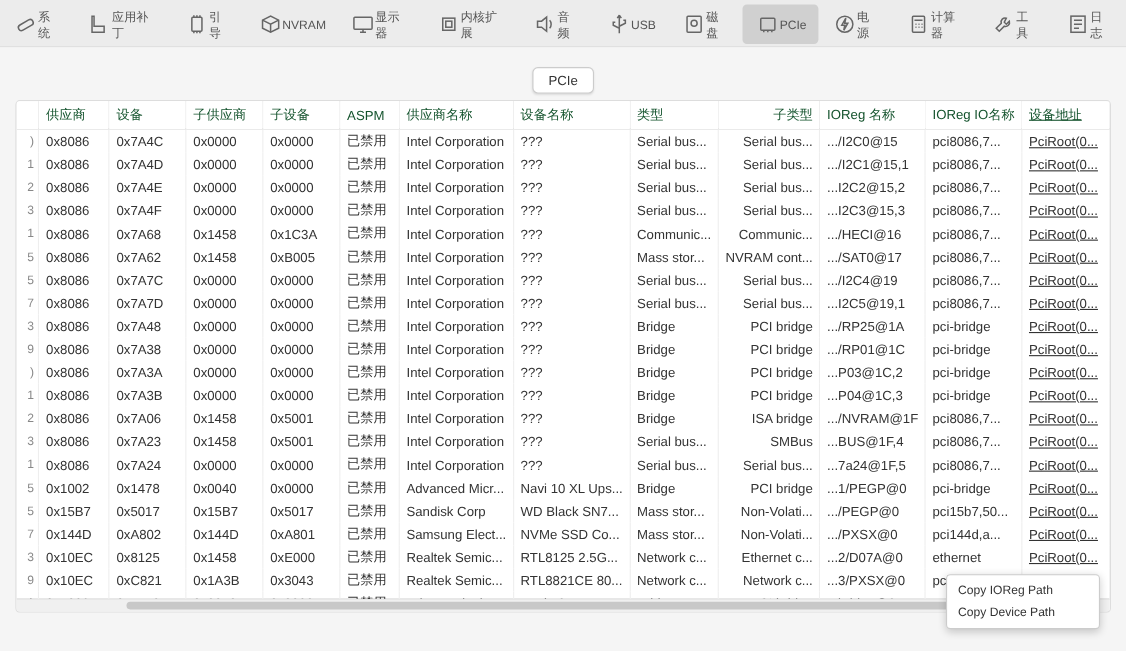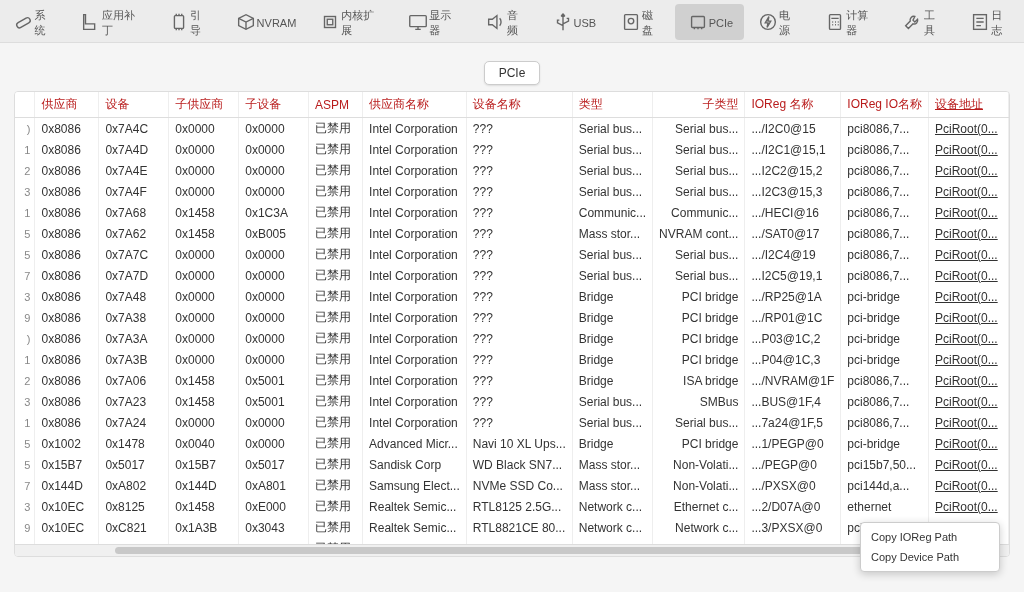--- a/index.html
+++ b/index.html
@@ -7,21 +7,21 @@
 .toolbar{display:flex;background:#ececec;padding:4px 0 2px;border-bottom:1px solid #ddd;}
 .tool{display:flex;flex-direction:row;align-items:center;padding:2px 12px;cursor:pointer;min-width:50px;}
 .tool.selected{background:#d0d0d0;border-radius:4px;}
 .tool-icon{width:24px;height:24px;display:flex;align-items:center;justify-content:center;color:#666;font-size:20px;}
 .tool-label{font-size:11px;color:#555;margin-top:2px;}
 .tab-strip{display:flex;justify-content:center;padding:18px 0 6px;background:#f5f5f5;}
 .tab{padding:4px 14px;background:#fff;border:1px solid #ccc;border-radius:5px;font-size:12px;box-shadow:0 1px 2px rgba(0,0,0,.1);}
 .panel{margin:0 14px;background:#fff;border:1px solid #ddd;border-radius:4px;overflow:hidden;}
 .table-wrap{overflow:auto;max-height:452px;}
 table{border-collapse:collapse;width:100%;font-size:12px;}
-th{background:#fff;border-bottom:1px solid #ddd;border-right:1px solid #eee;padding:4px 6px;text-align:left;font-weight:400;color:#b91c1c;position:sticky;top:0;white-space:nowrap;}
+th{background:#fff;border-bottom:1px solid #ddd;border-right:1px solid #eee;padding:4px 6px;text-align:left;font-weight:400;color:#14532d;position:sticky;top:0;white-space:nowrap;}
 td{border-right:1px solid #eee;padding:2px 6px;white-space:nowrap;overflow:hidden;text-overflow:ellipsis;color:#333;}
 td.idx{color:#888;font-size:11px;text-align:right;padding-right:4px;}
 .ctx-menu{position:absolute;right:24px;bottom:20px;background:#fff;border:1px solid #ccc;border-radius:4px;box-shadow:0 2px 8px rgba(0,0,0,.2);padding:4px 0;min-width:140px;z-index:10;}
 .ctx-item{padding:4px 10px;font-size:11px;cursor:pointer;}
 .scrollhint{height:12px;background:#f0f0f0;border-top:1px solid #ddd;display:flex;}
 .sb{flex:1;margin:2px 40px 2px 100px;background:#c8c8c8;border-radius:4px;}
 svg{width:22px;height:22px;stroke:#666;stroke-width:1.5;fill:none;}
 .col-idx{width:20px;}
 .col-a{width:64px;}
 .col-b{width:70px;}
@@ -70,34 +70,34 @@
         <svg viewBox="0 0 24 24">
           <path d="M4 8l8-4 8 4v8l-8 4-8-4z"></path>
           <path d="M4 8l8 4 8-4M12 12v8"></path>
         </svg>
       </div>
       <div class="tool-label">NVRAM</div>
     </div>
     <div class="tool">
       <div class="tool-icon">
         <svg viewBox="0 0 24 24">
+          <rect x="3" y="5" width="18" height="12" rx="1"></rect>
+          <path d="M9 20h6M12 17v3"></path>
+        </svg>
+      </div>
+      <div class="tool-label">显示器</div>
+    </div>
+    <div class="tool">
+      <div class="tool-icon">
+        <svg viewBox="0 0 24 24">
           <rect x="6" y="6" width="12" height="12"></rect>
           <rect x="9" y="9" width="6" height="6"></rect>
         </svg>
       </div>
       <div class="tool-label">内核扩展</div>
-    </div>
-    <div class="tool">
-      <div class="tool-icon">
-        <svg viewBox="0 0 24 24">
-          <rect x="3" y="5" width="18" height="12" rx="1"></rect>
-          <path d="M9 20h6M12 17v3"></path>
-        </svg>
-      </div>
-      <div class="tool-label">显示器</div>
     </div>
     <div class="tool">
       <div class="tool-icon">
         <svg viewBox="0 0 24 24">
           <path d="M4 9v6h4l5 4V5L8 9z"></path>
           <path d="M16 8c2 2 2 6 0 8"></path>
         </svg>
       </div>
       <div class="tool-label">音频</div>
     </div>

